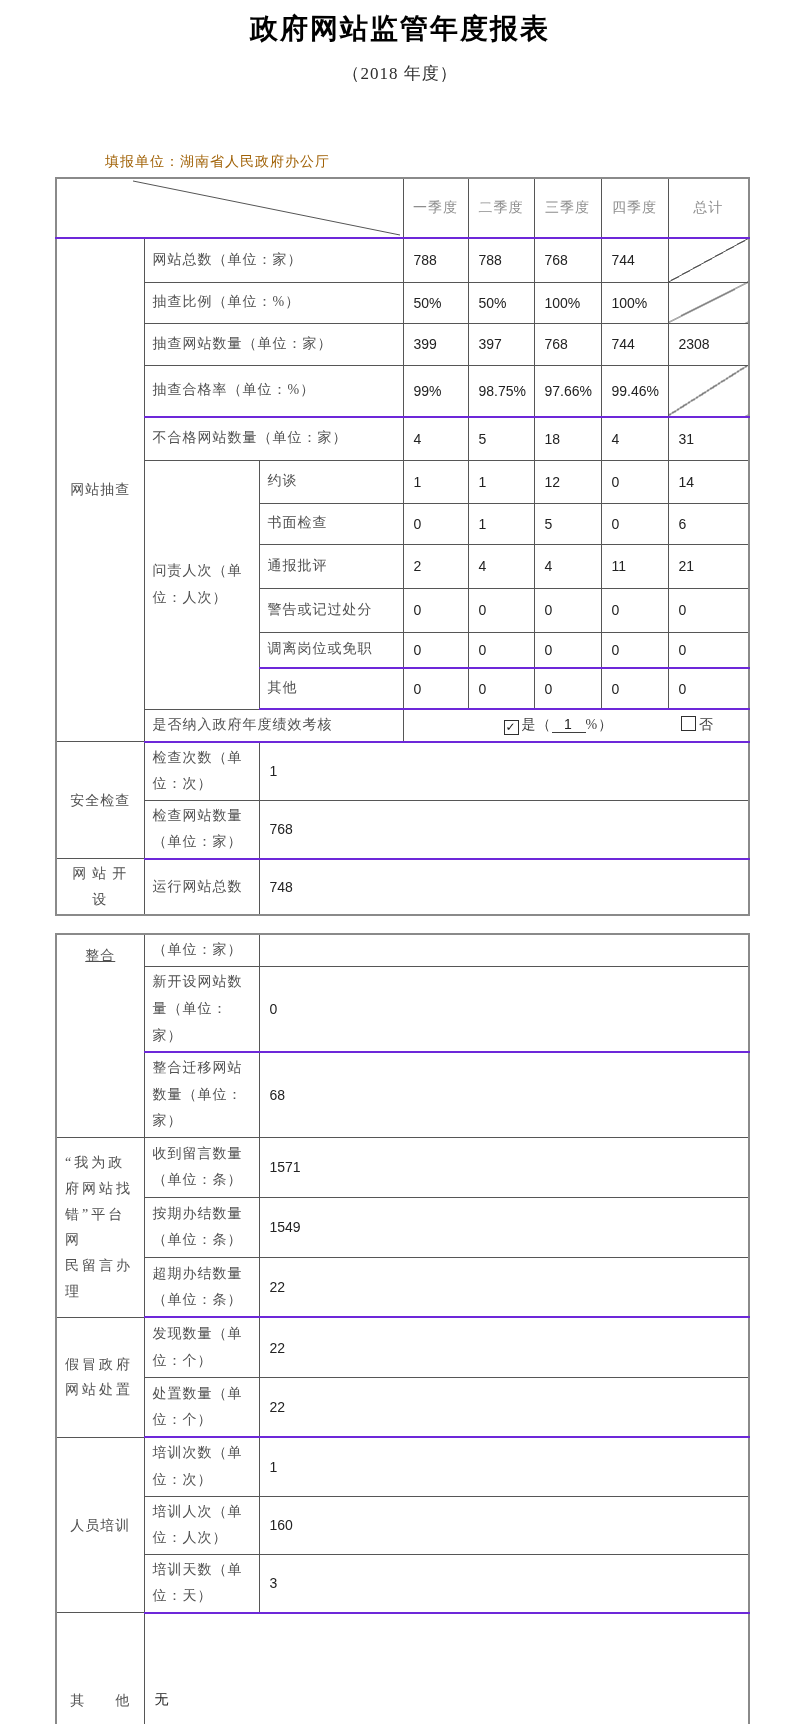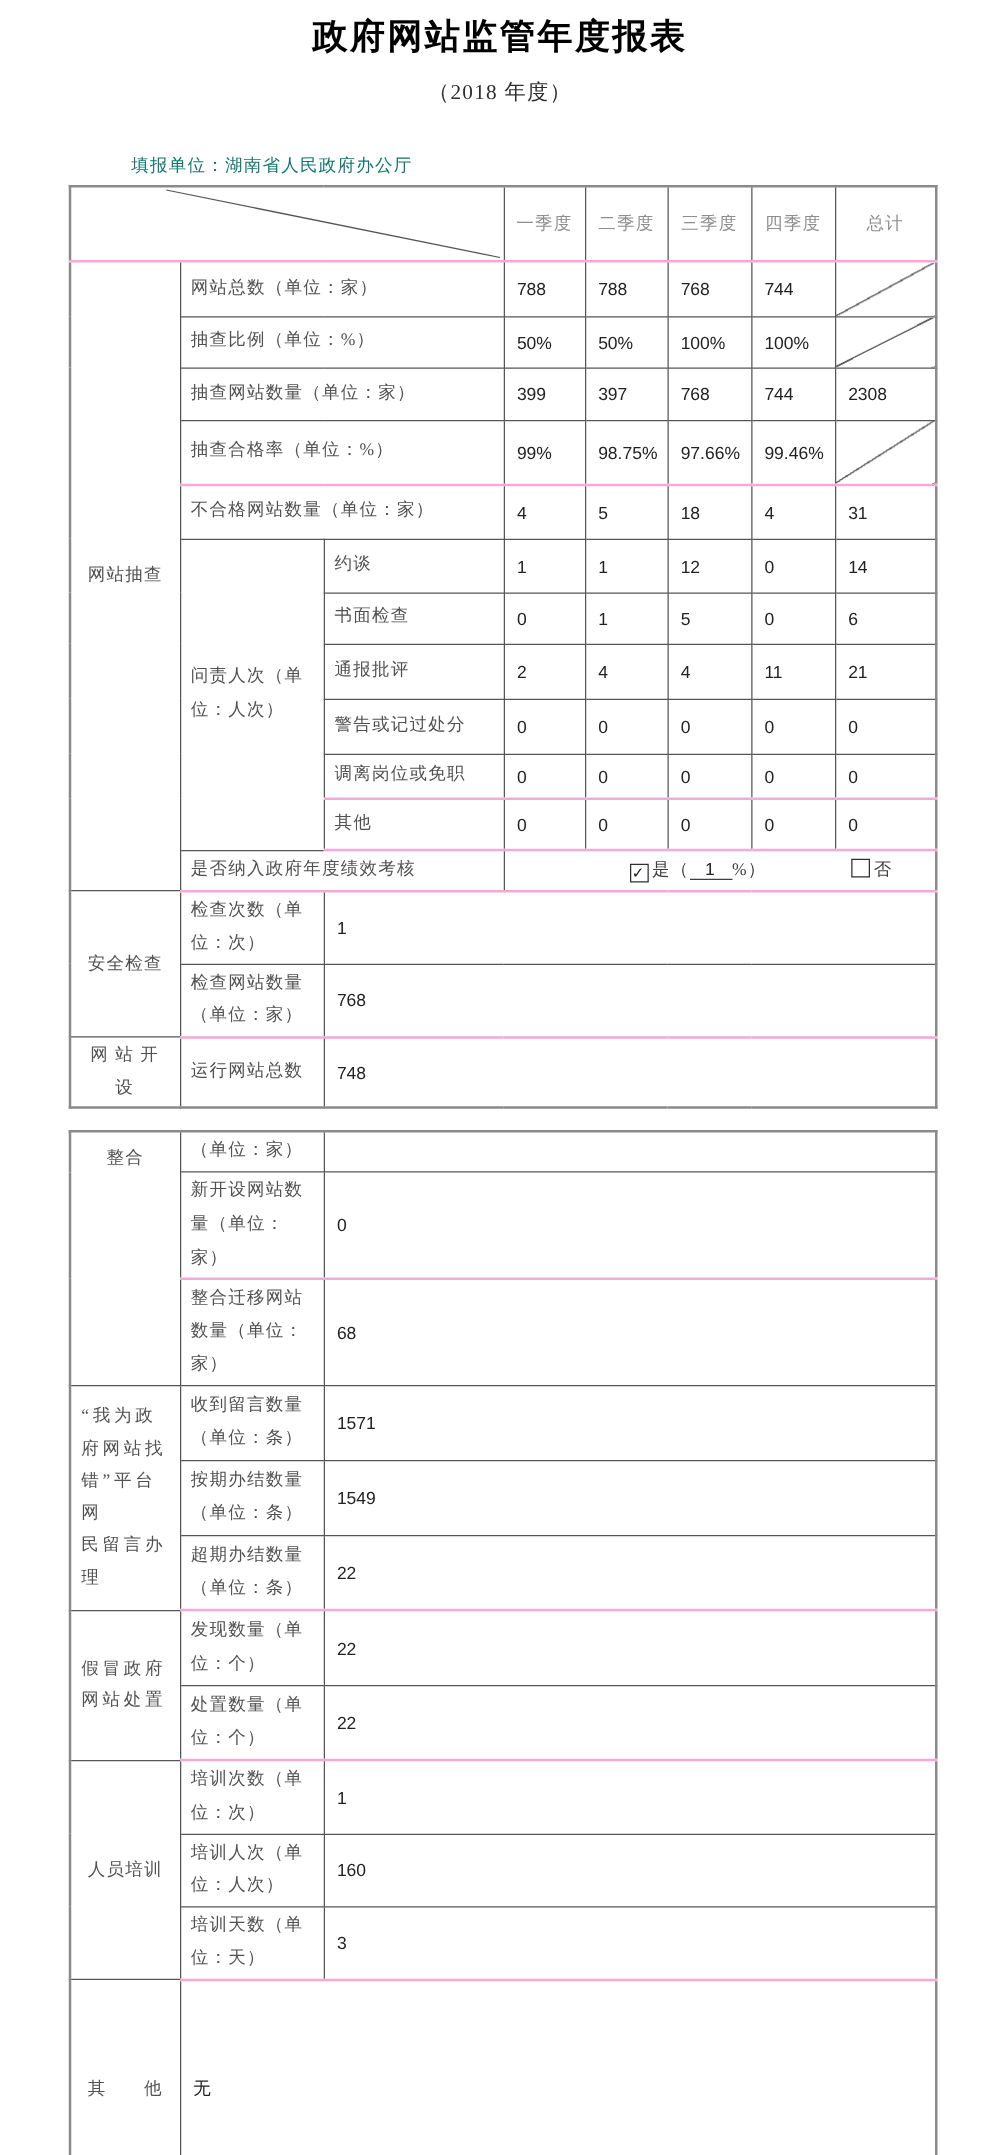--- a/index.html
+++ b/index.html
@@ -2,32 +2,32 @@
 <html><head>
 <meta charset="utf-8">
 <style>
   html,body{margin:0;padding:0;background:#ffffff;}
   body{width:800px;height:1724px;overflow:hidden;
        font-family:"Liberation Serif","DejaVu Serif",serif;color:#4a4a4a;}
   .page-title{margin:10px 0 0 0;text-align:center;font-size:28px;font-weight:bold;
               color:#000;letter-spacing:2px;}
   .page-subtitle{margin:14px 0 0 0;text-align:center;font-size:17px;font-weight:normal;
                  color:#2e2e2e;letter-spacing:1px;}
-  .report-unit{margin:39px 0 6px 105px;font-size:14px;color:#0f766e;letter-spacing:1px;}
+  .report-unit{margin:68px 0 6px 105px;font-size:14px;color:#a16207;letter-spacing:1px;}
   table{border-collapse:collapse;table-layout:fixed;margin-left:55px;
         border:2px solid #8a8a8a;background:#fff;}
   td{border:1px solid #565656;font-size:14px;padding:2px 4px;vertical-align:middle;
      overflow:hidden;}
-  tr.tb td{border-bottom:2px solid #f9a8d4;}
+  tr.tb td{border-bottom:2px solid #6d28d9;}
   .hdr{color:#8e8e8e;text-align:center;letter-spacing:1px;}
   .grp{color:#515151;text-align:center;letter-spacing:1px;white-space:pre-line;
        line-height:1.8;padding:2px 6px;}
   .grp.sp{letter-spacing:6px;padding-left:10px;}
   .grp.sp2{letter-spacing:3px;text-align:left;padding-left:8px;line-height:1.85;}
-  .grp.top{vertical-align:top;padding-top:8px;}
+  .grp.top{vertical-align:top;padding-top:8px;text-decoration:underline;}
   .lbl{color:#515151;text-align:left;padding-left:8px;letter-spacing:1px;
        white-space:pre-line;line-height:1.9;margin-top:24px;}
   .val{font-family:"Liberation Sans","DejaVu Sans",sans-serif;color:#222;
        text-align:left;padding-left:10px;font-size:14px;}
   .diag{background:linear-gradient(to bottom right,
         transparent calc(50% - 0.6px),#5a5a5a calc(50% - 0.6px),
         #5a5a5a calc(50% + 0.6px),transparent calc(50% + 0.6px));}
   .diaghead{position:relative;padding:0;}
   .diaghead svg{position:absolute;left:0;top:0;}
   .assess{padding:0 34px 0 62px;}

